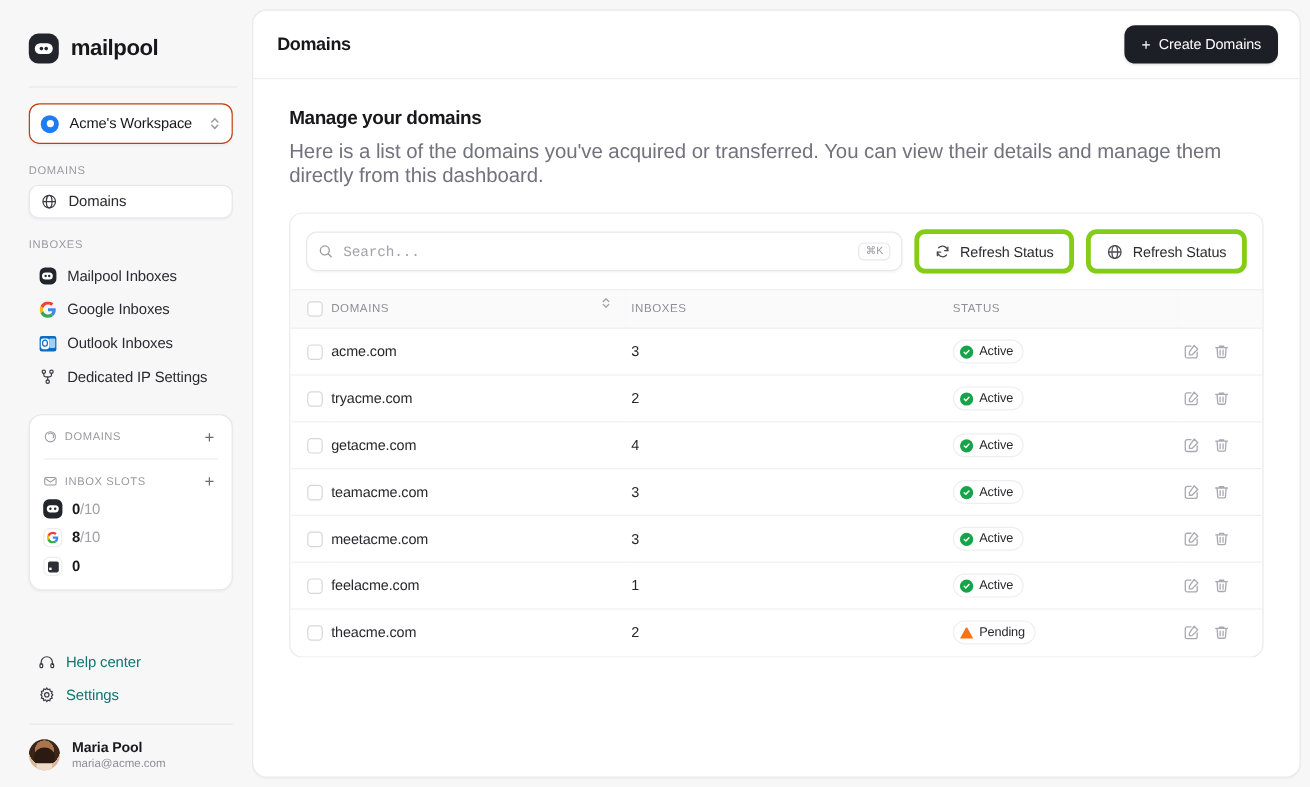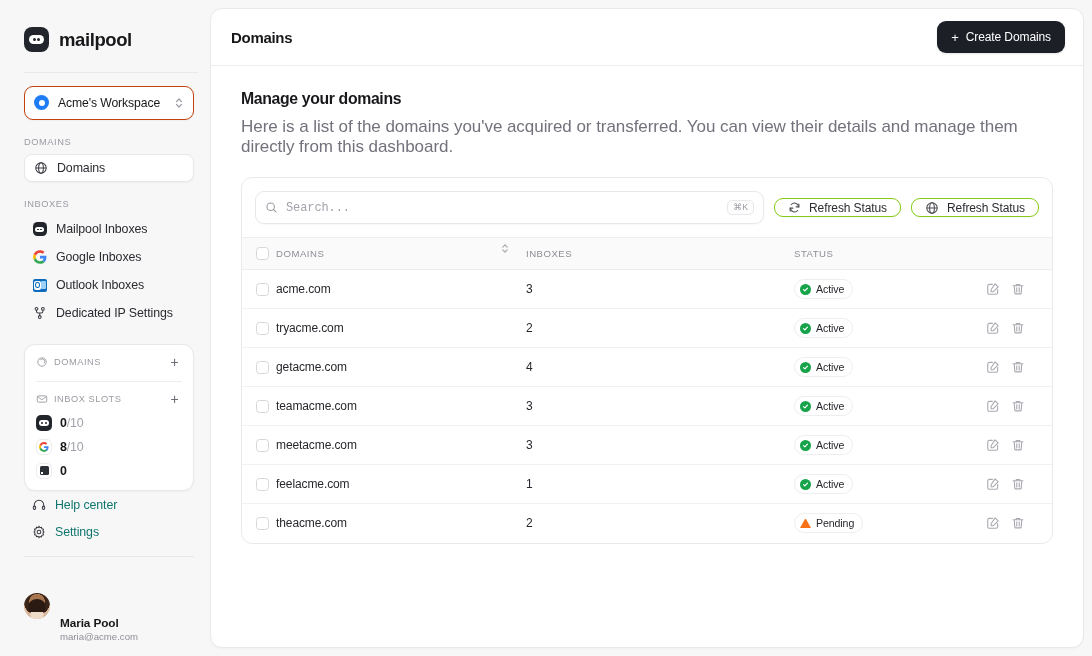--- a/index.html
+++ b/index.html
@@ -105,21 +105,21 @@
     gap: 9px; padding: 0 8px; font-size: 12.4px; color: #0f766e; cursor: pointer; border-radius: 8px; letter-spacing:-0.1px; }
   .foot-div { height: 1px; background: #e8e8ea; margin: 11px 16px 0 24px; }
   .user-row { display: flex; align-items: center; gap: 10px; padding: 12px 16px 14px 24px; cursor: pointer; }
   .avatar { width: 26px; height: 26px; border-radius: 50%; flex: 0 0 26px; overflow: hidden;
     background: radial-gradient(circle at 50% 34%, #a8764e 0 36%, #3b2519 37% 60%, #d8b79a 61% 100%);
     position: relative; }
   .avatar::after { content:''; position:absolute; left:50%; top:52%; transform:translateX(-50%);
     width: 13px; height: 15px; border-radius: 50% 50% 40% 40%; background:#eedbc8; }
   .avatar::before { content:''; position:absolute; left:50%; top:26%; transform:translateX(-50%);
     width: 17px; height: 13px; border-radius: 50% 50% 20% 20%; background:#2b1a12; z-index:2; }
-  .u-name { font-size: 11.8px; font-weight: 600; color: #18181b; letter-spacing:-0.1px;margin-top:47px; }
+  .u-name { font-size: 11.8px; font-weight: 600; color: #18181b; letter-spacing:-0.1px; }
   .u-mail { font-size: 9.6px; color: #8e8e97; margin-top: 1px; }
 
   
   .main {
     flex: 1; margin: 8px 8px 8px 0; background: #fff;
     border: 1px solid #e9e9eb; border-radius: 12px;
     display: flex; flex-direction: column; overflow: hidden;
     box-shadow: 0 1px 2px rgba(16,24,40,.03);
   }
   .topbar { height: 57px; border-bottom: 1px solid #ededef; display: flex; align-items: center;
@@ -141,21 +141,21 @@
   .search {
     flex: 1; height: 33px; border: 1px solid #e8e8ea; border-radius: 9px;
     display: flex; align-items: center; gap: 8px; padding: 0 9px; background: #fff;
     box-shadow: 0 1px 1.5px rgba(16,24,40,.03);
   }
   .search input { border: none; outline: none; flex: 1; font-size: 12px; color: #0c4a6e;
     font-family: Liberation Mono, monospace; background: transparent; letter-spacing:-0.1px; }
   .search input::placeholder { color: #a2a2aa; }
   .kbd { border: 1px solid #e8e8ea; border-radius: 5px; padding: 2px 5px; font-size: 8.8px;
     color: #9a9aa2; background: #fdfdfd; line-height: 1.1; }
-  .btn-ghost { height: 19px; border: 1px solid #84cc16; background: #fff; border-radius: 9px;
+  .btn-ghost { height: 37px; border: 4px solid #84cc16; background: #fff; border-radius: 9px;
     padding: 0 13px; font-size: 12px; font-weight: 500; color: #2b2b31; cursor: pointer;
     display: flex; align-items: center; gap: 8px; font-family: inherit; letter-spacing:-0.1px;
     box-shadow: 0 1px 1.5px rgba(16,24,40,.03); }
 
   table { width: 100%; border-collapse: collapse; }
   thead th { background: #fafafb; border-top: 1px solid #eeeef0; border-bottom: 1px solid #eeeef0;
     height: 32px; font-size: 9.6px; letter-spacing: 0.5px; font-weight: 500; color: #8d8d96;
     text-align: left; text-transform: uppercase; padding: 0; }
   tbody td { height: 39px; border-bottom: 1px solid #f1f1f3; font-size: 12px; color: #27272d;
     padding: 0; letter-spacing: -0.1px; }

